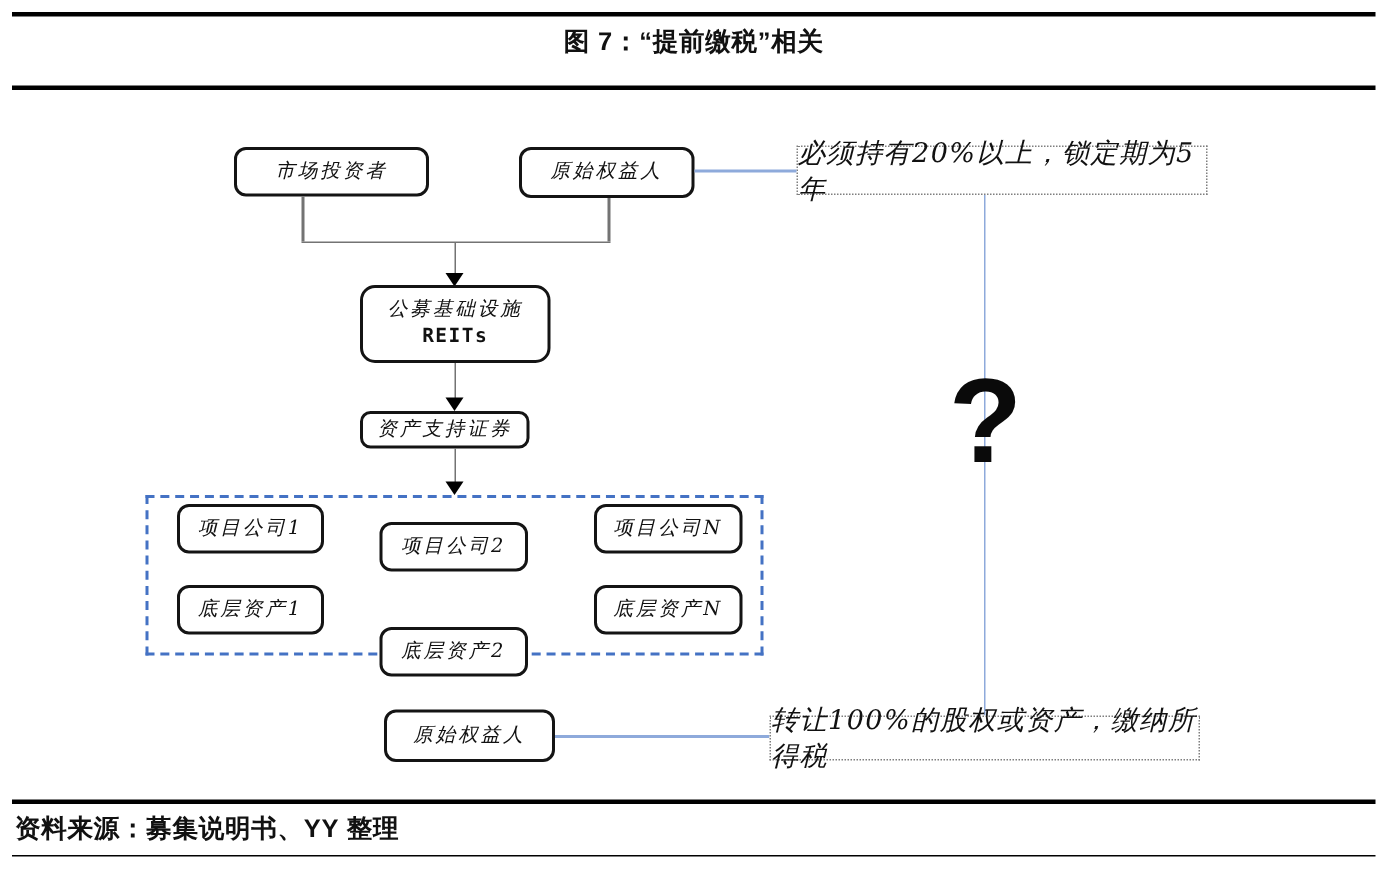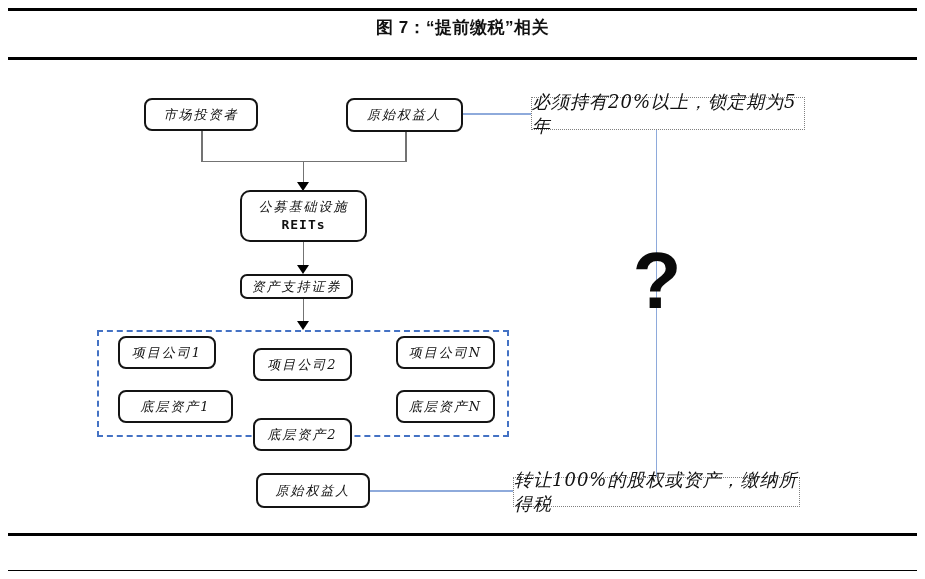--- a/index.html
+++ b/index.html
@@ -33,21 +33,21 @@
 </style>
 </head>
 <body>
 
 <div class="page">
 
   <div class="rule" style="left:8px;top:8px;width:909px;height:3px;"></div>
   <div class="fig-title">图 7：“提前缴税”相关</div>
   <div class="rule" style="left:8px;top:57px;width:909px;height:3px;"></div>
 
-  <div class="rbox" style="left:144px;top:98px;width:114px;height:33px;">
+  <div class="rbox" style="left:156px;top:98px;width:130px;height:33px;">
     <span>市场投资者</span>
   </div>
   <div class="rbox" style="left:346px;top:98px;width:117px;height:34px;">
     <span>原始权益人</span>
   </div>
   <div class="note" style="left:531px;top:97px;width:274px;height:33px;">
     <span>必须持有20%以上，锁定期为5年</span>
   </div>
 
   <div class="hline blue" style="left:463px;top:113px;width:68px;height:1.5px;"></div>
@@ -79,36 +79,37 @@
 
   <div class="rbox" style="left:118px;top:336px;width:98px;height:33px;">
     <span>项目公司1</span>
   </div>
   <div class="rbox" style="left:253px;top:336px;width:99px;height:33px;margin-top:12px;">
     <span>项目公司2</span>
   </div>
   <div class="rbox" style="left:396px;top:336px;width:99px;height:33px;">
     <span>项目公司N</span>
   </div>
-  <div class="rbox" style="left:118px;top:390px;width:115px;height:33px;">
+  <div class="rbox" style="left:118px;top:390px;width:98px;height:33px;">
     <span>底层资产1</span>
   </div>
   <div class="rbox" style="left:253px;top:390px;width:99px;height:33px;margin-top:28px;">
     <span>底层资产2</span>
   </div>
   <div class="rbox" style="left:396px;top:390px;width:99px;height:33px;">
     <span>底层资产N</span>
   </div>
 
   <div class="qmark" style="left:630px;top:247px;width:54px;height:68px;">?</div>
 
   <div class="rbox" style="left:256px;top:473px;width:114px;height:35px;">
     <span>原始权益人</span>
   </div>
   <div class="hline blue" style="left:370px;top:490px;width:143px;height:1.5px;"></div>
   <div class="note" style="left:513px;top:477px;width:287px;height:30px;">
     <span>转让100%的股权或资产，缴纳所得税</span>
   </div>
 
   <div class="rule" style="left:8px;top:533px;width:909px;height:3px;"></div>
+  <div class="footer-text">资料来源：募集说明书、YY 整理</div>
   <div class="rule" style="left:8px;top:570px;width:909px;height:1px;"></div>
 
 </div>
 
 </body></html>

